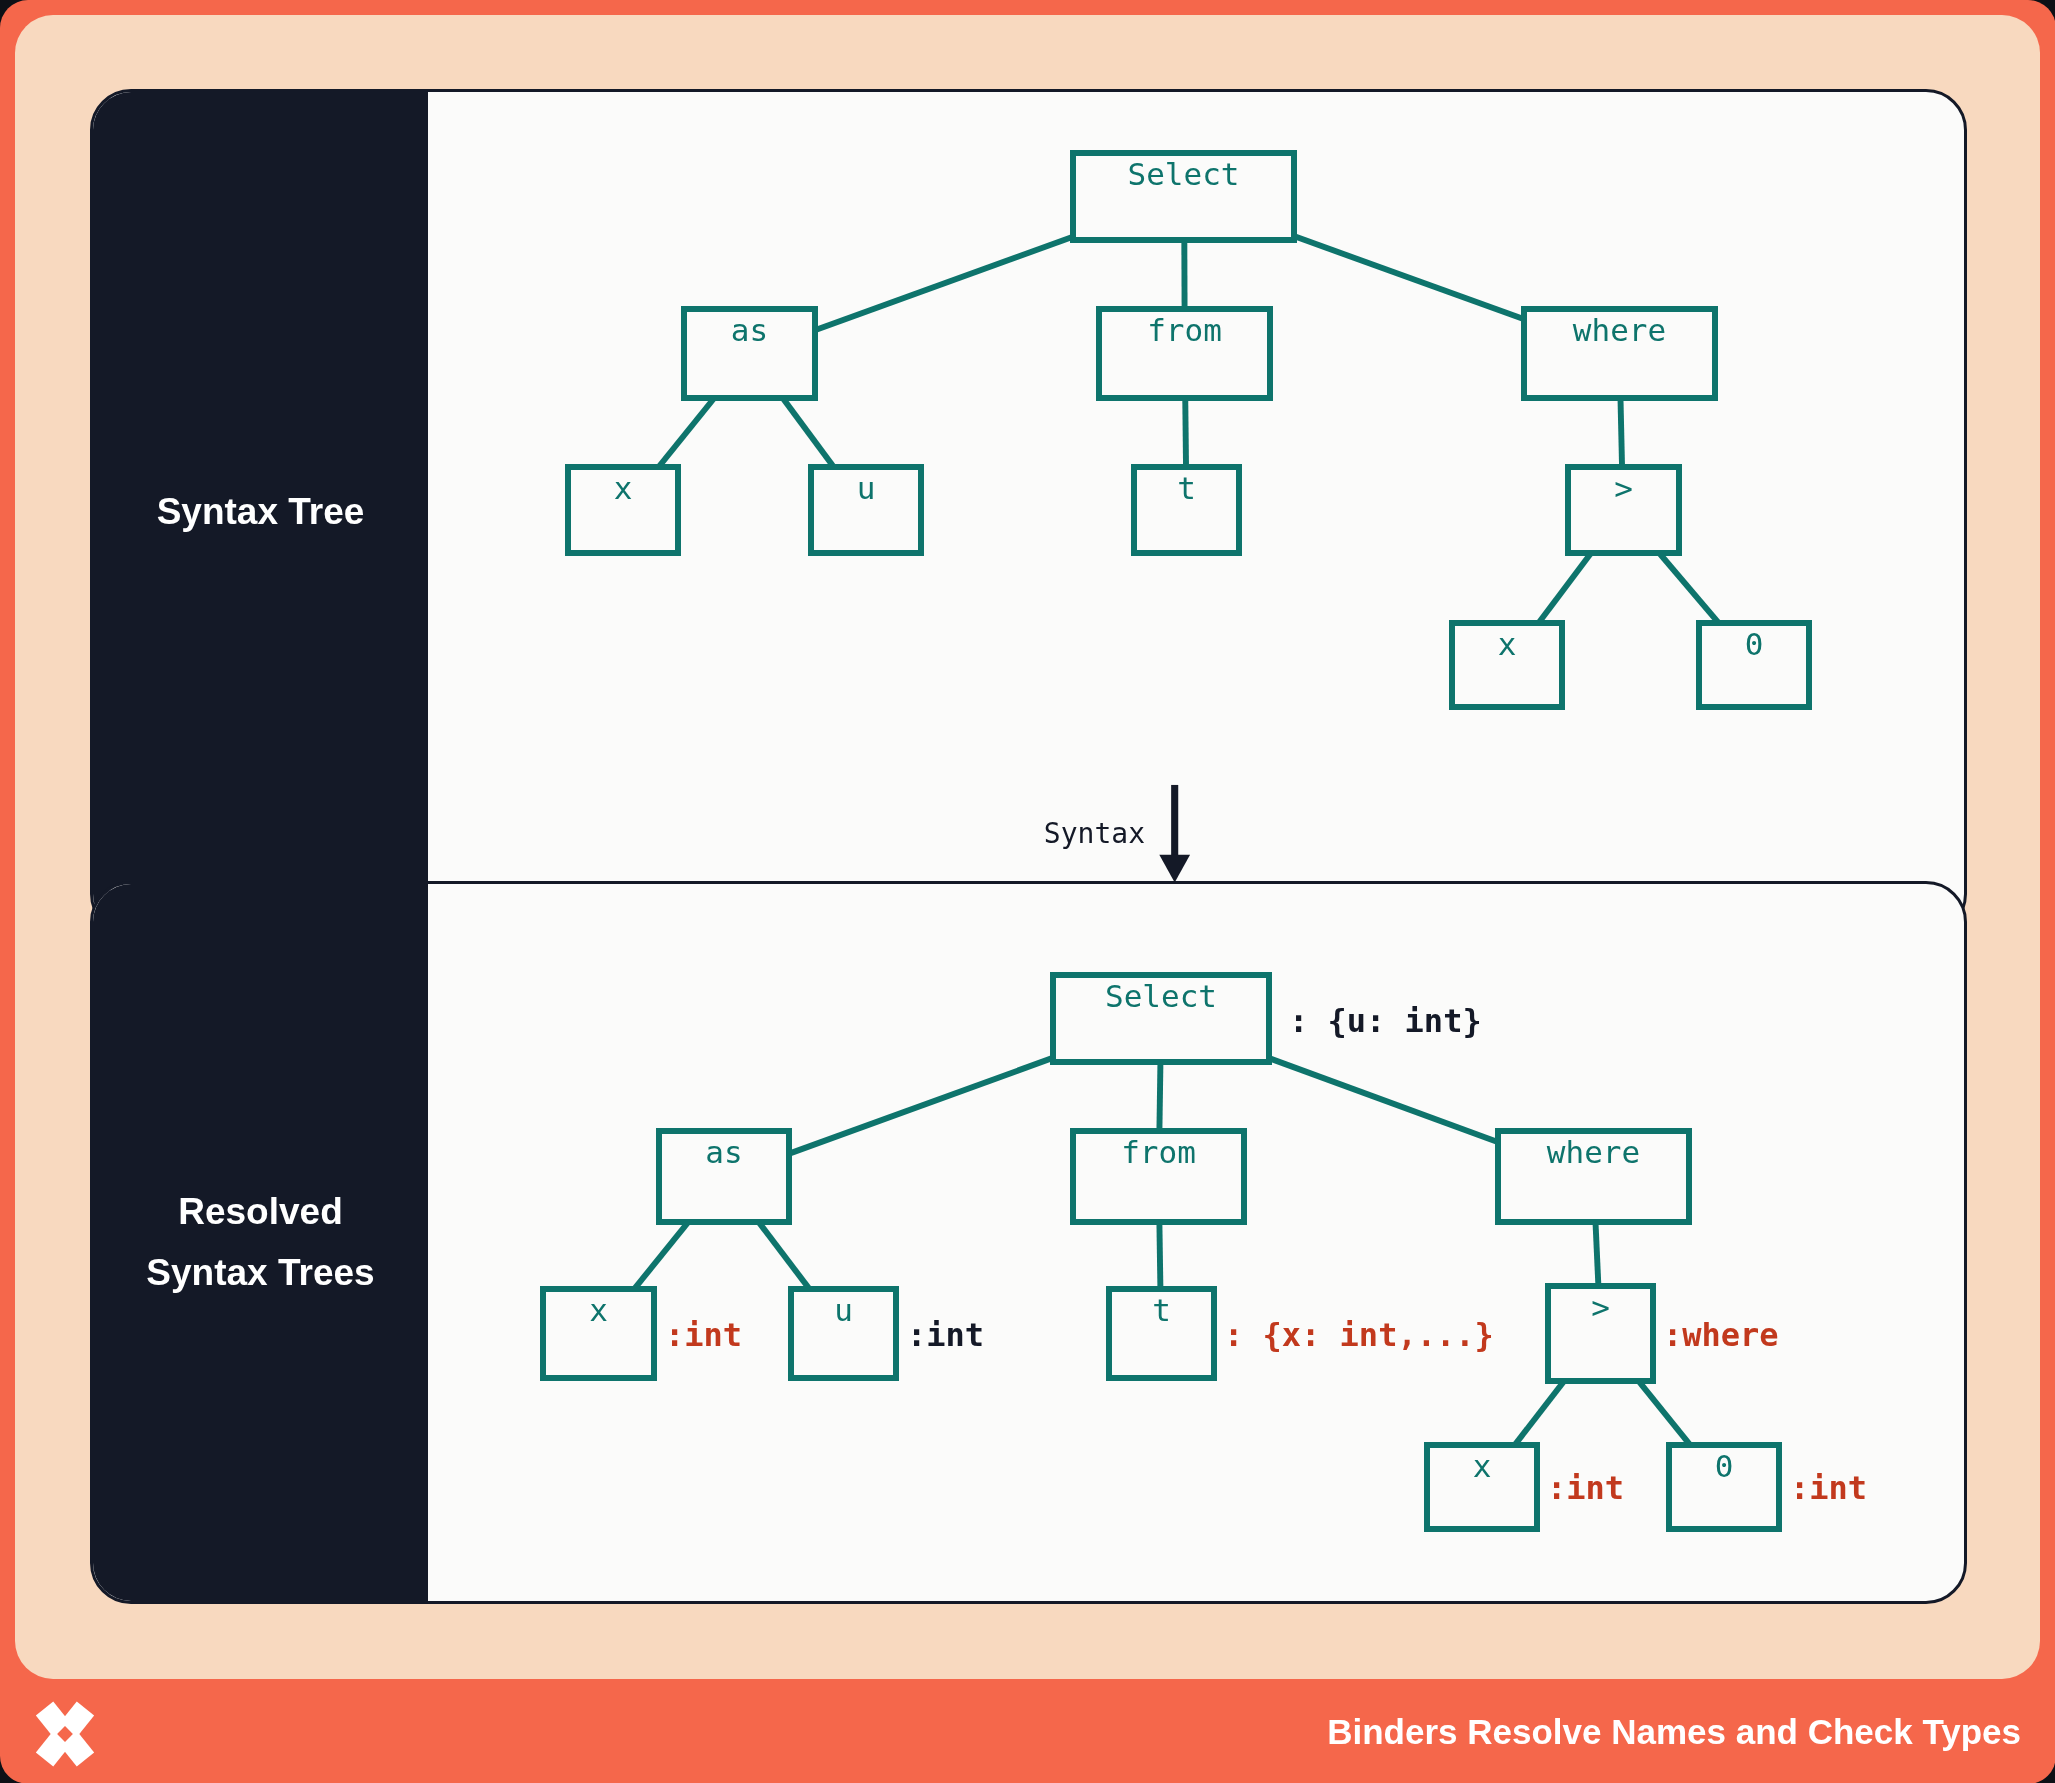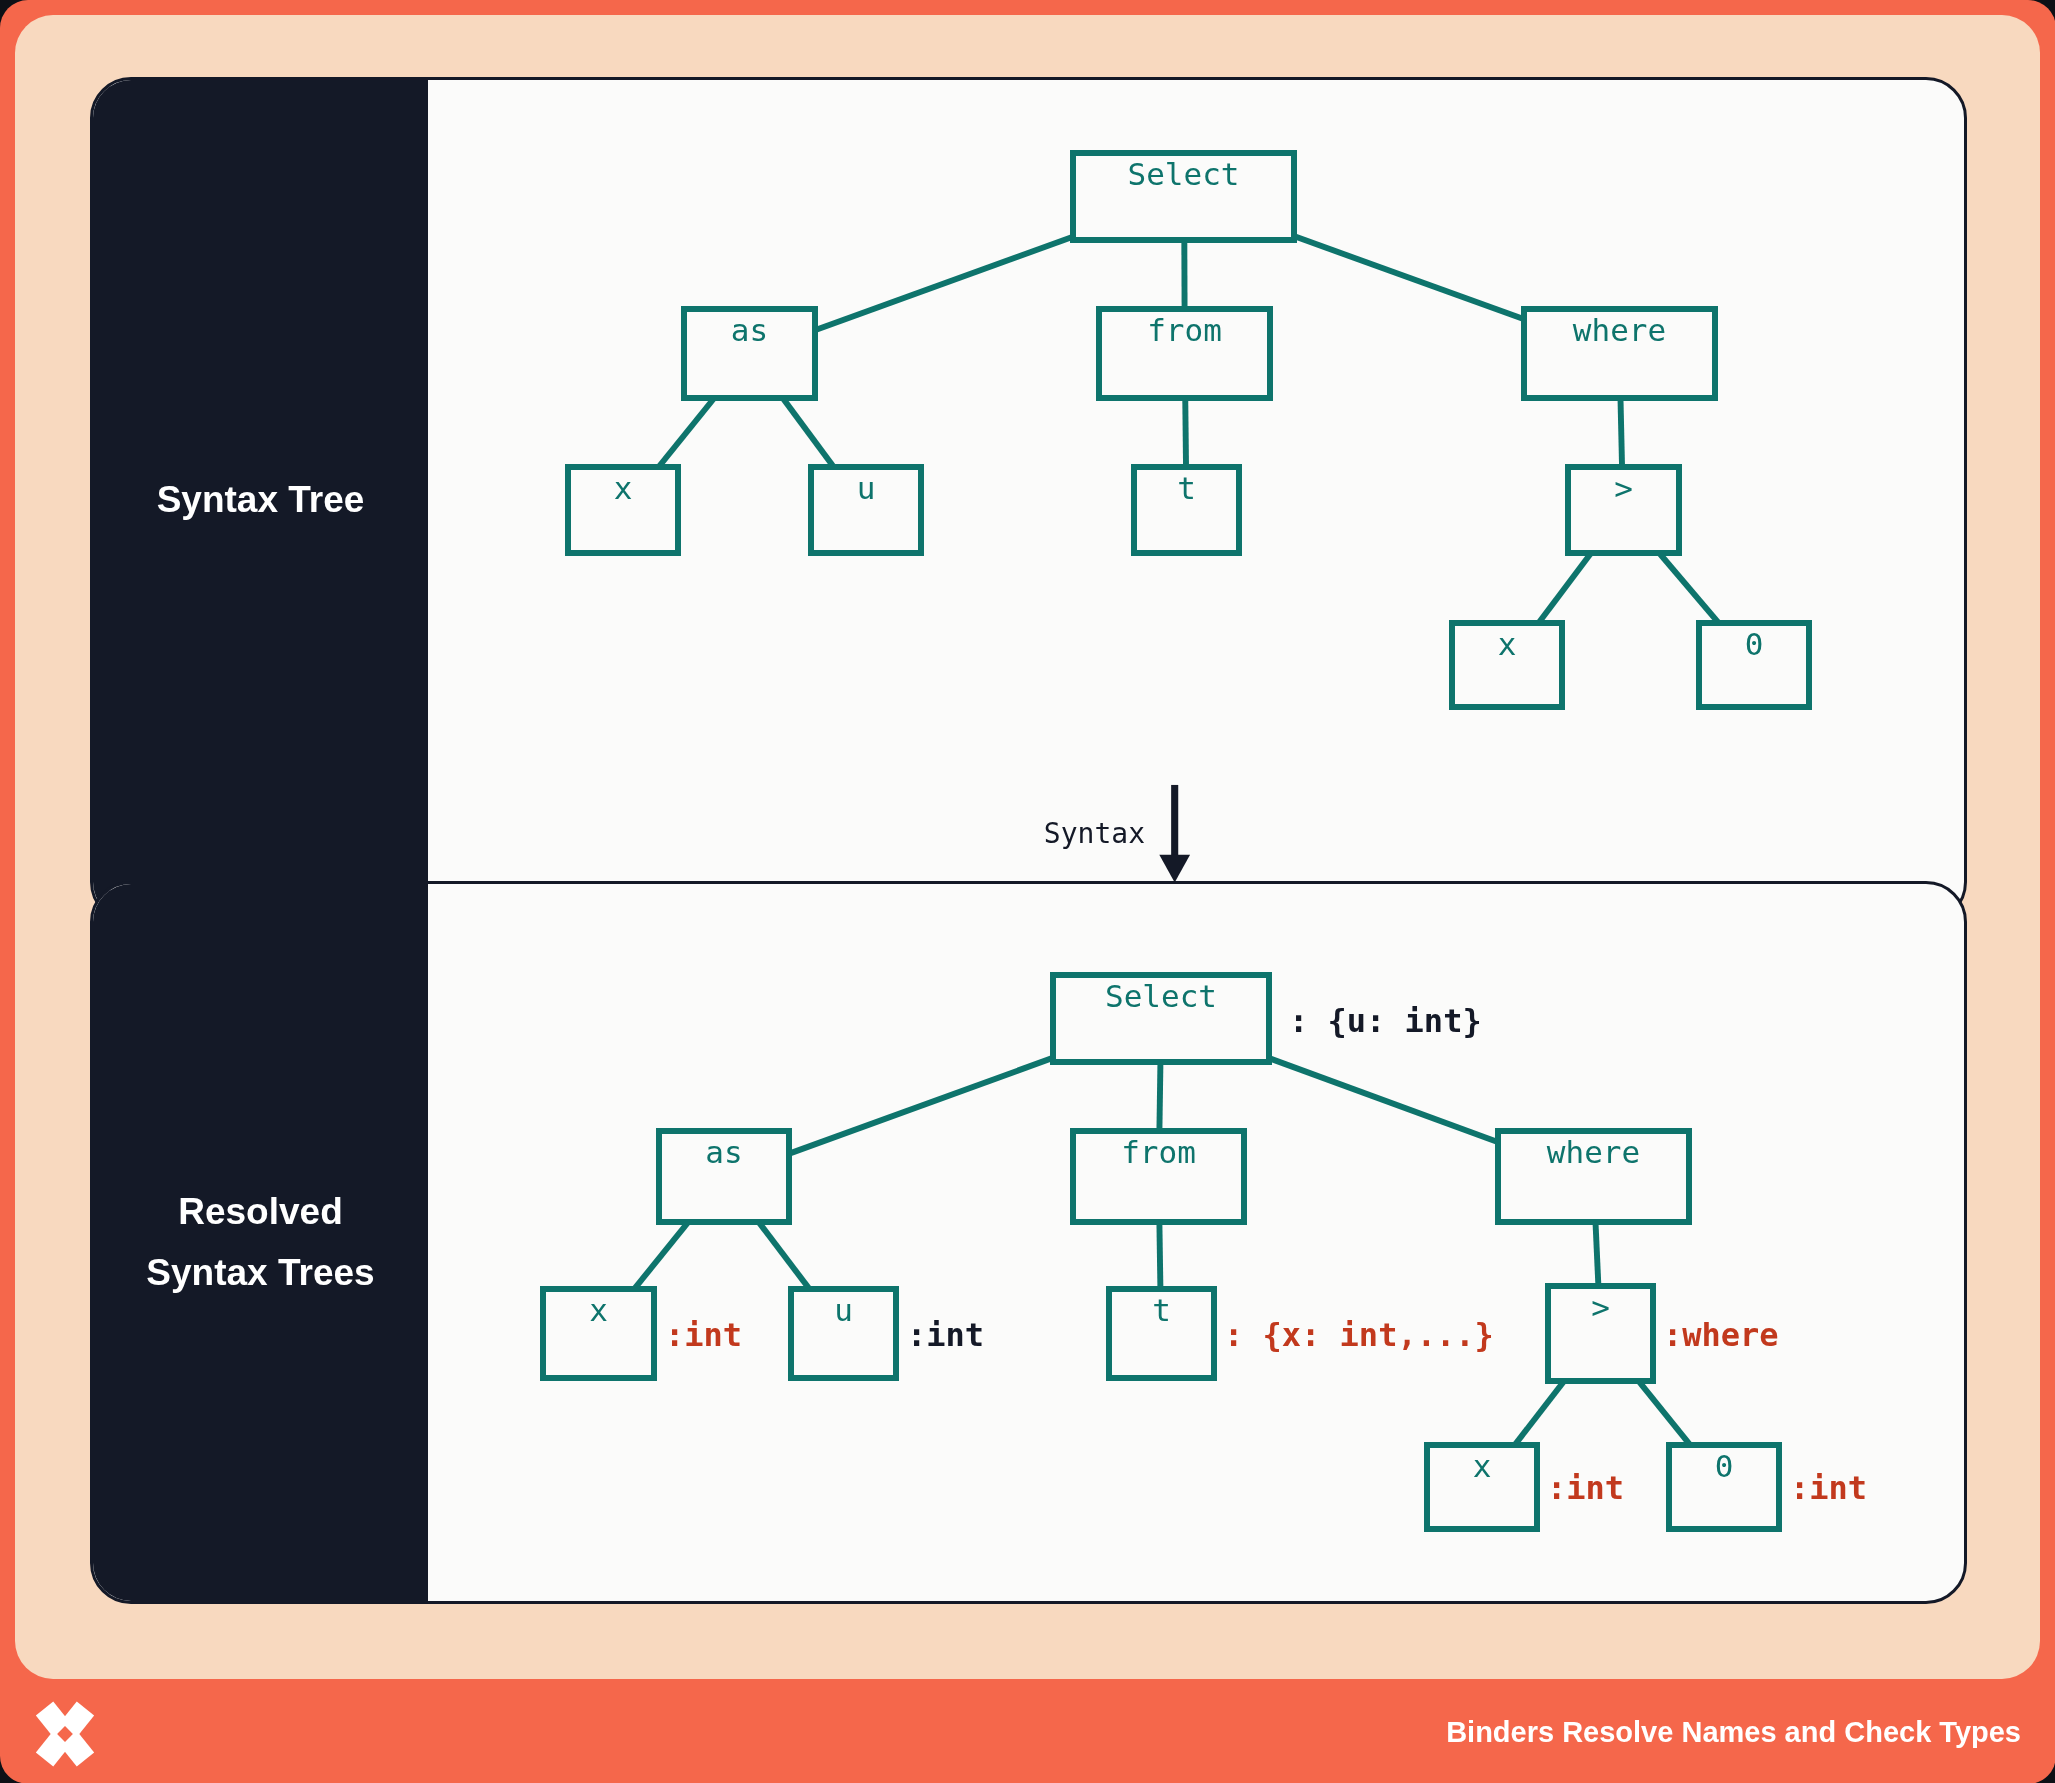--- a/index.html
+++ b/index.html
@@ -7,42 +7,42 @@
     --teal:#0E746C; --red:#C2391D; --white:#FFFFFF;
   }
   *{margin:0;padding:0;box-sizing:border-box}
   html,body{width:2056px;height:1784px;background:#0D1016;font-family:"Liberation Sans",sans-serif}
   .canvas{position:relative;width:2056px;height:1784px;overflow:hidden}
   .frame{position:absolute;inset:0;background:var(--orange);border-radius:28px}
   .peach{position:absolute;left:15.4px;top:15.4px;width:2025px;height:1664px;background:var(--peach);border-radius:38px}
 
   .panel{position:absolute;left:90px;width:1877px;background:var(--panel);
          border:3px solid var(--navy);border-radius:41px;overflow:hidden;z-index:2}
-  .panel.top{top:77px;height:846px}
+  .panel.top{top:89px;height:846px}
   .panel.bottom{top:881px;height:723px}
   .sidebar{position:absolute;left:0;top:0;bottom:0;width:335px;background:var(--navy);
            display:flex;flex-direction:column;align-items:center;justify-content:center;gap:10.6px}
   .sidebar .lbl{color:var(--white);font-weight:bold;font-size:37px;line-height:50px;text-align:center}
 
   svg.edges{position:absolute;inset:0;width:2056px;height:1784px;z-index:3;pointer-events:none}
 
   .node{position:absolute;background:var(--panel);border:6px solid var(--teal);
         display:flex;align-items:flex-start;justify-content:center;z-index:4}
   .node span{font-family:"DejaVu Sans Mono",monospace;font-size:31px;color:var(--teal)}
 
   .ann{position:absolute;transform:translateY(-50%);z-index:4;white-space:pre;
        font-family:"DejaVu Sans Mono",monospace;font-weight:bold;font-size:32px}
   .ann.red{color:var(--red)}
   .ann.navy{color:var(--navy)}
 
   .binder-label{position:absolute;right:911px;top:833px;transform:translateY(-50%);z-index:4;
        font-family:"DejaVu Sans Mono",monospace;font-size:28px;color:var(--navy)}
 
   .footer-title{position:absolute;right:35px;top:1680px;height:104px;line-height:104px;z-index:5;
-       color:var(--white);font-weight:bold;font-size:29px;text-align:right}
+       color:var(--white);font-weight:bold;font-size:35px;text-align:right}
   .logo{position:absolute;left:34px;top:1699px;width:62px;height:70px;z-index:5}
 </style>
 </head>
 <body>
 
 <div class="canvas">
   <div class="frame"></div>
   <div class="peach"></div>
 
   <div class="panel top">

